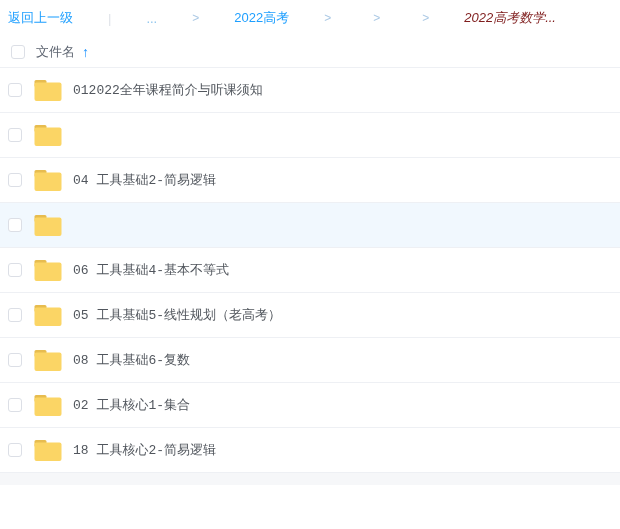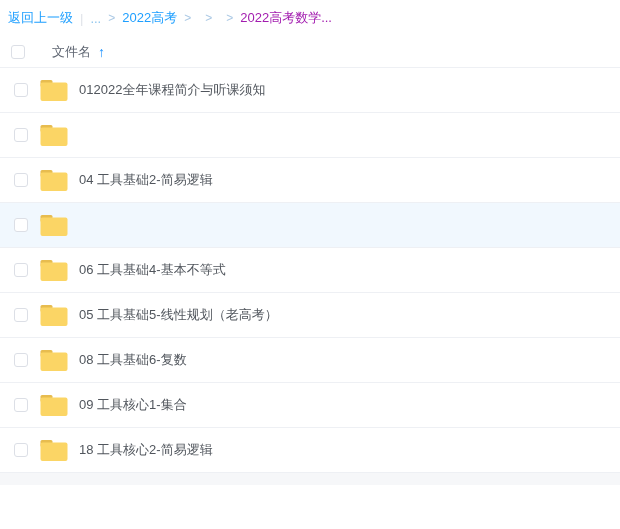--- a/index.html
+++ b/index.html
@@ -14,30 +14,31 @@
   .page { width: 620px; height: 529px; background: #fff; }
 
   
   .breadcrumb {
     display: flex;
     align-items: center;
     padding: 9px 8px 7px 8px;
     font-size: 13px;
     white-space: nowrap;
     overflow: hidden;
+    gap: 28px;
   }
   .breadcrumb .crumb-link {
     color: #1e9fff;
     text-decoration: none;
     cursor: pointer;
   }
   .breadcrumb .pipe { color: #dfe3e8; margin: 0 7px; }
   .breadcrumb .ellipsis { color: #8fc5ee; cursor: pointer; }
   .breadcrumb .sep { color: #aac8e4; margin: 0 7px; font-size: 12px; }
-  .breadcrumb .current { color: #a21caf; }
+  .breadcrumb .current { color: #7f1d1d; font-style: italic; }
 
   
   .list-header {
     display: flex;
     align-items: center;
     height: 30px;
     margin-top: 3px;
     padding-left: 11px;
     font-size: 13px;
     color: #5f6672;
@@ -46,39 +47,40 @@
     display: inline-block;
     width: 14px;
     height: 14px;
     border: 1px solid #dcdfe6;
     border-radius: 3px;
     background: #fff;
     flex: none;
     cursor: pointer;
     box-sizing: border-box;
   }
-  .list-header .col-label { margin-left: 27px; cursor: pointer; }
+  .list-header .col-label { margin-left: 11px; cursor: pointer; }
   .sort-arrow {
     color: #1890ff;
     font-weight: bold;
     margin-left: 7px;
     font-size: 14px;
     cursor: pointer;
   }
 
   
   .file-list { border-top: 1px solid #eef0f4; }
   .file-row {
     display: flex;
     align-items: center;
     height: 44px;
-    padding-left: 14px;
+    padding-left: 8px;
     border-bottom: 1px solid #eef0f4;
     background: #fff;
     cursor: pointer;
+    font-family: Liberation Mono, monospace;
   }
   .file-row.highlighted { background: #f1f8fe; }
   .folder-icon { margin-left: 12px; display: flex; flex: none; }
   .file-name {
     margin-left: 11px;
     font-size: 13px;
     color: #51565d;
     white-space: nowrap;
   }
   .bottom-strip { height: 12px; background: #f6f7f9; }
@@ -184,21 +186,21 @@
   </div>
 
   <div class="file-row">
     <span class="checkbox"></span>
     <span class="folder-icon">
       <svg width="28" height="21" viewBox="0 0 28 21" aria-hidden="true">
         <rect x="0.5" y="0" width="12" height="7" rx="1.5" fill="#e7bc4f"></rect>
         <rect x="0.5" y="2.5" width="27" height="18.5" rx="2" fill="#fbd565"></rect>
       </svg>
     </span>
-    <span class="file-name">09 工具核心1-集合</span>
+    <span class="file-name">02 工具核心1-集合</span>
   </div>
 
   <div class="file-row">
     <span class="checkbox"></span>
     <span class="folder-icon">
       <svg width="28" height="21" viewBox="0 0 28 21" aria-hidden="true">
         <rect x="0.5" y="0" width="12" height="7" rx="1.5" fill="#e7bc4f"></rect>
         <rect x="0.5" y="2.5" width="27" height="18.5" rx="2" fill="#fbd565"></rect>
       </svg>
     </span>

